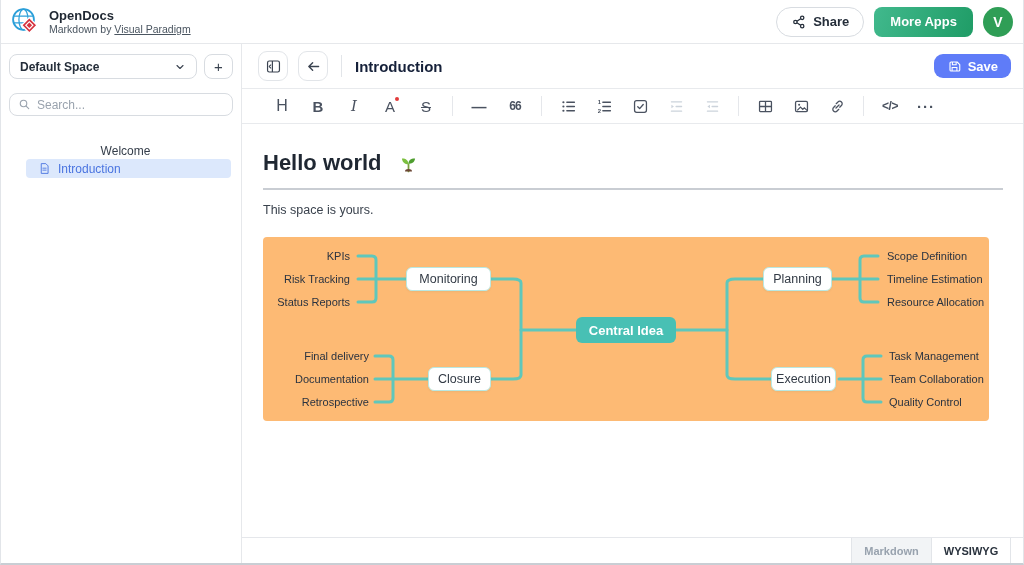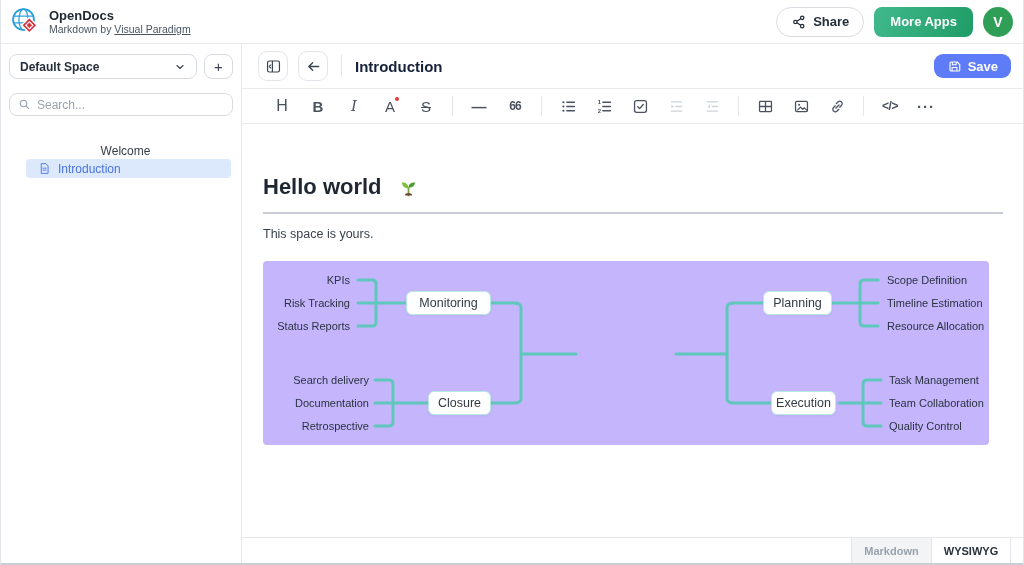--- a/index.html
+++ b/index.html
@@ -66,28 +66,28 @@
   .g-i { font-family:"DejaVu Serif", serif; font-style:italic; }
   .g-a { font-weight:500; position:relative; }
   .g-a .dot { position:absolute; top:3px; right:4px; width:4px; height:4px; border-radius:50%; background:#e23b3b; }
   .g-s { text-decoration:line-through; font-weight:500; }
   .g-hr { font-weight:700; }
   .g-q { font-size:12px; font-weight:700; letter-spacing:-1px; }
   .g-code { font-size:12px; font-weight:700; letter-spacing:-0.5px; }
   .g-more { font-size:15px; font-weight:700; letter-spacing:1px; }
 
   .content { flex:1; position:relative; padding:24px 20px 0 21px; background:#fff; min-height:0; }
-  .h1-row { display:flex; align-items:center; gap:8px;margin-top:24px; }
+  .h1-row { display:flex; align-items:center; gap:8px; }
   .h1-row h1 { font-size:22px; font-weight:700; color:#1f2732; line-height:30px; }
   .emoji-hidden { font-size:0; width:0; overflow:hidden; display:inline-block; }
   .heading-rule { height:2px; background:#c9cdd3; margin-top:10px; }
   .intro-p { font-size:12.5px; color:#3a424d; margin-top:13px; line-height:15px; }
 
   
-  .mindmap { position:relative; width:726px; height:184px; margin-top:19px; background:#c4b5fd; border-radius:4px; }
+  .mindmap { position:relative; width:726px; height:184px; margin-top:19px; background:#fdba74; border-radius:4px; }
   .mindmap svg.lines { position:absolute; inset:0; }
   .mm-leaf { position:absolute; font-size:11px; color:#2a3340; line-height:16px; height:16px; white-space:nowrap; }
   .mm-box { position:absolute; background:#fff; border:1px solid #b9e8e2; border-radius:6px; display:flex; align-items:center;
             justify-content:center; font-size:12.5px; color:#323a45; box-shadow:0 1px 2px rgba(40,120,110,.08); }
   .mm-center { position:absolute; background:#48c0b4; border-radius:6px; display:flex; align-items:center; justify-content:center;
                font-size:13px; font-weight:700; color:#fff; }
 
   
   .footer { height:26px; border-top:1px solid #e5e7eb; display:flex; justify-content:flex-end; padding-right:12px; flex:0 0 auto; }
   .ftab { width:80px; display:flex; align-items:center; justify-content:center; font-size:11px; font-weight:700; cursor:pointer; }
@@ -305,36 +305,37 @@
 
               <path d="M618 119 H604 Q600 119 600 123 V161 Q600 165 604 165 H618"></path>
               <path d="M576 142 H618"></path>
             </g>
           </svg>
 
           <div class="mm-leaf" style="right:639px; top:11px;">KPIs</div>
           <div class="mm-leaf" style="right:639px; top:34px;">Risk Tracking</div>
           <div class="mm-leaf" style="right:639px; top:57px;">Status Reports</div>
 
-          <div class="mm-leaf" style="right:620px; top:111px;">Search delivery</div>
+          <div class="mm-leaf" style="right:620px; top:111px;">Final delivery</div>
           <div class="mm-leaf" style="right:620px; top:134px;">Documentation</div>
           <div class="mm-leaf" style="right:620px; top:157px;">Retrospective</div>
 
           <div class="mm-leaf" style="left:624px; top:11px;">Scope Definition</div>
           <div class="mm-leaf" style="left:624px; top:34px;">Timeline Estimation</div>
           <div class="mm-leaf" style="left:624px; top:57px;">Resource Allocation</div>
 
           <div class="mm-leaf" style="left:626px; top:111px;">Task Management</div>
           <div class="mm-leaf" style="left:626px; top:134px;">Team Collaboration</div>
           <div class="mm-leaf" style="left:626px; top:157px;">Quality Control</div>
 
           <div class="mm-box" style="left:143px; top:30px; width:85px; height:24px;">Monitoring</div>
           <div class="mm-box" style="left:165px; top:130px; width:63px; height:24px;">Closure</div>
           <div class="mm-box" style="left:500px; top:30px; width:69px; height:24px;">Planning</div>
           <div class="mm-box" style="left:508px; top:130px; width:65px; height:24px;">Execution</div>
+          <div class="mm-center" style="left:313px; top:80px; width:100px; height:26px;">Central Idea</div>
         </div>
       </div>
 
       <div class="footer">
         <div class="ftab inactive">Markdown</div>
         <div class="ftab active">WYSIWYG</div>
       </div>
 
     </div>
   </div>

